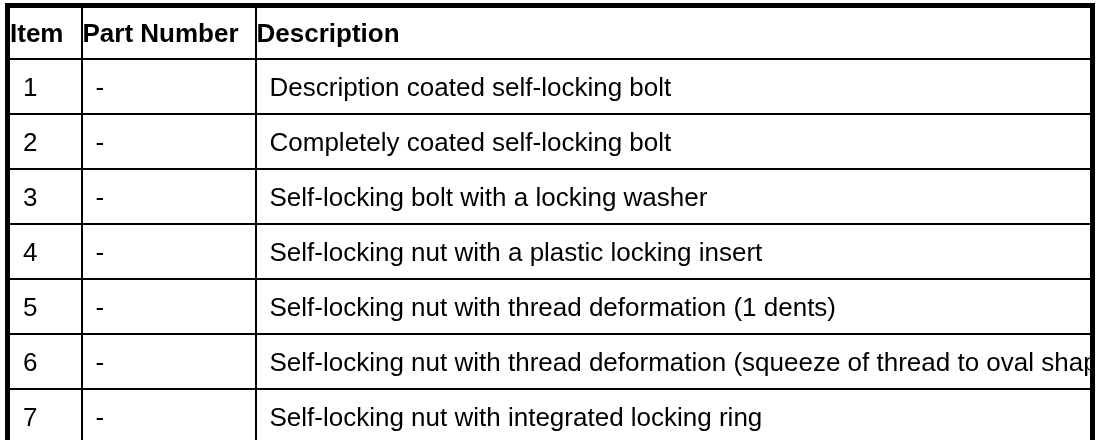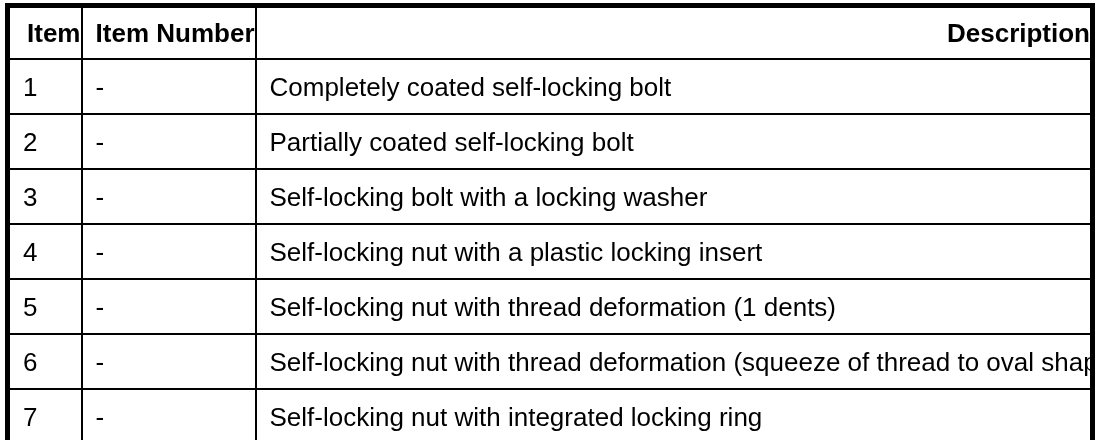--- a/index.html
+++ b/index.html
@@ -34,21 +34,21 @@
   }
   th, td {
     font-size: 26px;
     line-height: 1;
     padding: 0;
     overflow: hidden;
     white-space: nowrap;
   }
   thead th {
     font-weight: bold;
-    text-align: right;
+    text-align: left;
     height: 50px;
     vertical-align: middle;
   }
   tbody td {
     font-weight: normal;
     text-align: left;
     vertical-align: middle;
     height: 53px;
     padding-left: 13px;
   }
@@ -61,34 +61,34 @@
 
 <table class="parts-table">
   <colgroup>
     <col class="col-item">
     <col class="col-part">
     <col class="col-desc">
   </colgroup>
   <thead>
     <tr>
       <th>Item</th>
-      <th>Item Number</th>
+      <th>Part Number</th>
       <th>Description</th>
     </tr>
   </thead>
   <tbody>
     <tr>
       <td>1</td>
       <td>-</td>
-      <td>Completely coated self-locking bolt</td>
+      <td>Description coated self-locking bolt</td>
     </tr>
     <tr>
       <td>2</td>
       <td>-</td>
-      <td>Partially coated self-locking bolt</td>
+      <td>Completely coated self-locking bolt</td>
     </tr>
     <tr>
       <td>3</td>
       <td>-</td>
       <td>Self-locking bolt with a locking washer</td>
     </tr>
     <tr>
       <td>4</td>
       <td>-</td>
       <td>Self-locking nut with a plastic locking insert</td>

